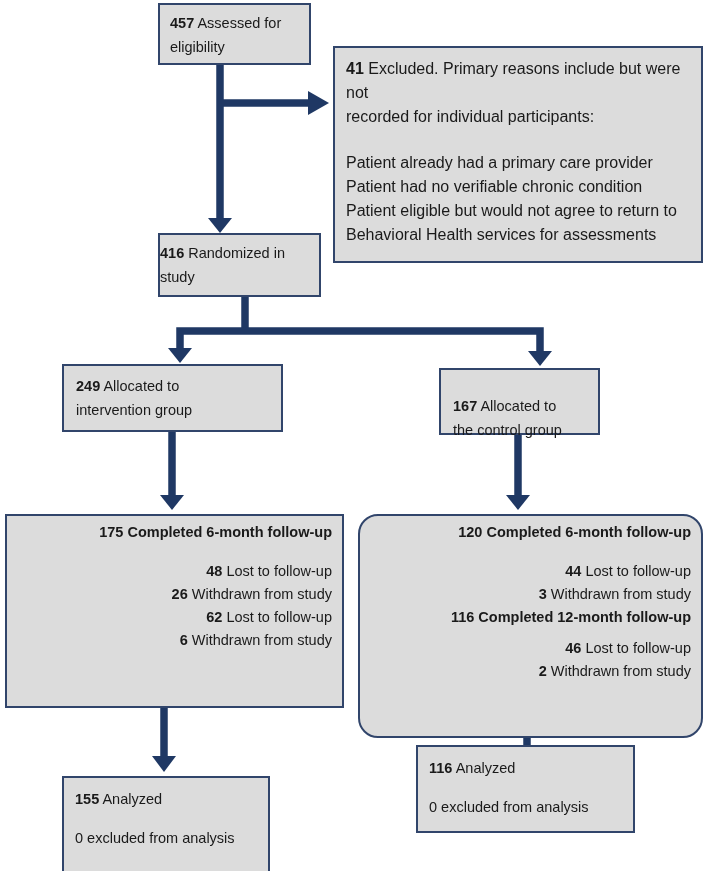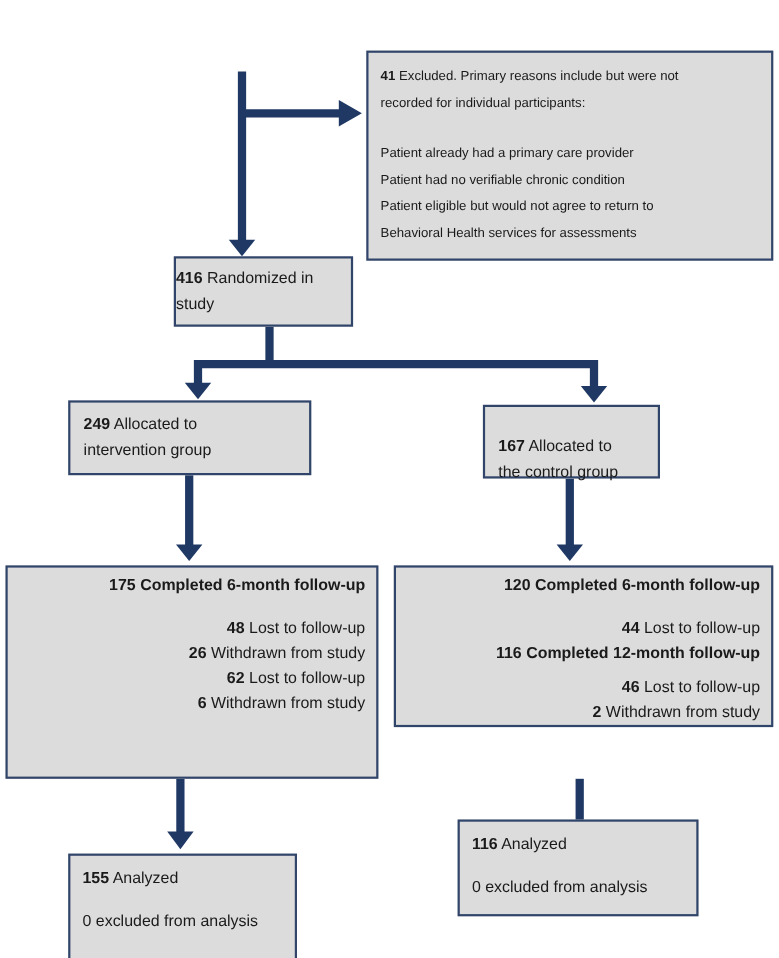--- a/index.html
+++ b/index.html
@@ -21,26 +21,26 @@
     position:absolute;z-index:1;box-sizing:border-box;
     background:var(--box-fill);
     border:2px solid var(--box-border);
     line-height:24px;
   }
   .t{white-space:pre-line;}
   b{font-weight:700;}
   .box .line{line-height:23px;text-align:right;}
   
   #assessed   {left:158px;top:3px;  width:153px;height:62px; padding:6px 10px;}
-  #excluded   {left:333px;top:46px; width:370px;height:191px;padding:9px 11px;font-size:12px;}
+  #excluded   {left:333px;top:46px; width:370px;height:217px;padding:9px 11px;font-size:16px;}
   #randomized {left:158px;top:233px;width:163px;height:64px; padding:6px 0;}
   #alloc-int  {left:62px; top:364px;width:221px;height:68px; padding:8px 12px;}
   #alloc-ctl  {left:439px;top:368px;width:161px;height:67px; padding:24px 12px;}
   #fu-int     {left:5px;  top:514px;width:339px;height:194px;padding:5px 10px;}
-  #fu-ctl     {left:358px;top:514px;width:345px;height:147px;padding:5px 10px;}
+  #fu-ctl     {left:358px;top:514px;width:345px;height:224px;padding:5px 10px;border-radius:20px;}
   #an-int     {left:62px; top:776px;width:208px;height:112px; padding:9px 11px;}
   #an-ctl     {left:416px;top:745px;width:219px;height:88px; padding:9px 11px;}
 
   .excl-head{margin:0 0 22px 0;}
   .fu-head{font-weight:700;}
   .fu-head.first{margin-bottom:16px;}
   .fu-head.second{margin-bottom:8px;}
   .fu-sub{margin-left:50px;}
   .an-note{margin-top:15px;}
 
@@ -69,20 +69,22 @@
     <polygon class="head" points="160,495 184,495 172,510"></polygon>
     <path class="stroke" d="M518 435 V496"></path>
     <polygon class="head" points="506,495 530,495 518,510"></polygon>
 
     <path class="stroke" d="M164 708 V757"></path>
     <polygon class="head" points="152,756 176,756 164,772"></polygon>
     <path class="stroke" d="M527 708 V757"></path>
     <polygon class="head" points="515,756 539,756 527,772"></polygon>
   </svg>
 
+  <div class="box" id="assessed"><b>457</b> <span class="t">Assessed for
+eligibility</span></div>
 
   <div class="box" id="excluded">
     <div class="excl-head"><b>41</b> <span class="t">Excluded. Primary reasons include but were not
 recorded for individual participants:</span></div>
     <div class="t">Patient already had a primary care provider
 Patient had no verifiable chronic condition
 Patient eligible but would not agree to return to
 Behavioral Health services for assessments</div>
   </div>
 
@@ -99,20 +101,21 @@
     <div class="line fu-head first"><b>175</b> <span>Completed 6-month follow-up</span></div>
     <div class="line fu-sub"><b>48</b> <span>Lost to follow-up</span></div>
     <div class="line fu-sub"><b>26</b> <span>Withdrawn from study</span></div>
     <div class="line fu-sub"><b>62</b> <span>Lost to follow-up</span></div>
     <div class="line fu-sub"><b>6</b> <span>Withdrawn from study</span></div>
   </div>
 
   <div class="box" id="fu-ctl">
     <div class="line fu-head first"><b>120</b> <span>Completed 6-month follow-up</span></div>
     <div class="line fu-sub"><b>44</b> <span>Lost to follow-up</span></div>
+    <div class="line fu-sub"><b>3</b> <span>Withdrawn from study</span></div>
     <div class="line fu-head second"><b>116</b> <span>Completed 12-month follow-up</span></div>
     <div class="line fu-sub"><b>46</b> <span>Lost to follow-up</span></div>
     <div class="line fu-sub"><b>2</b> <span>Withdrawn from study</span></div>
   </div>
 
   <div class="box" id="an-int">
     <div><b>155</b> <span>Analyzed</span></div>
     <div class="an-note">0 excluded from analysis</div>
   </div>
 

